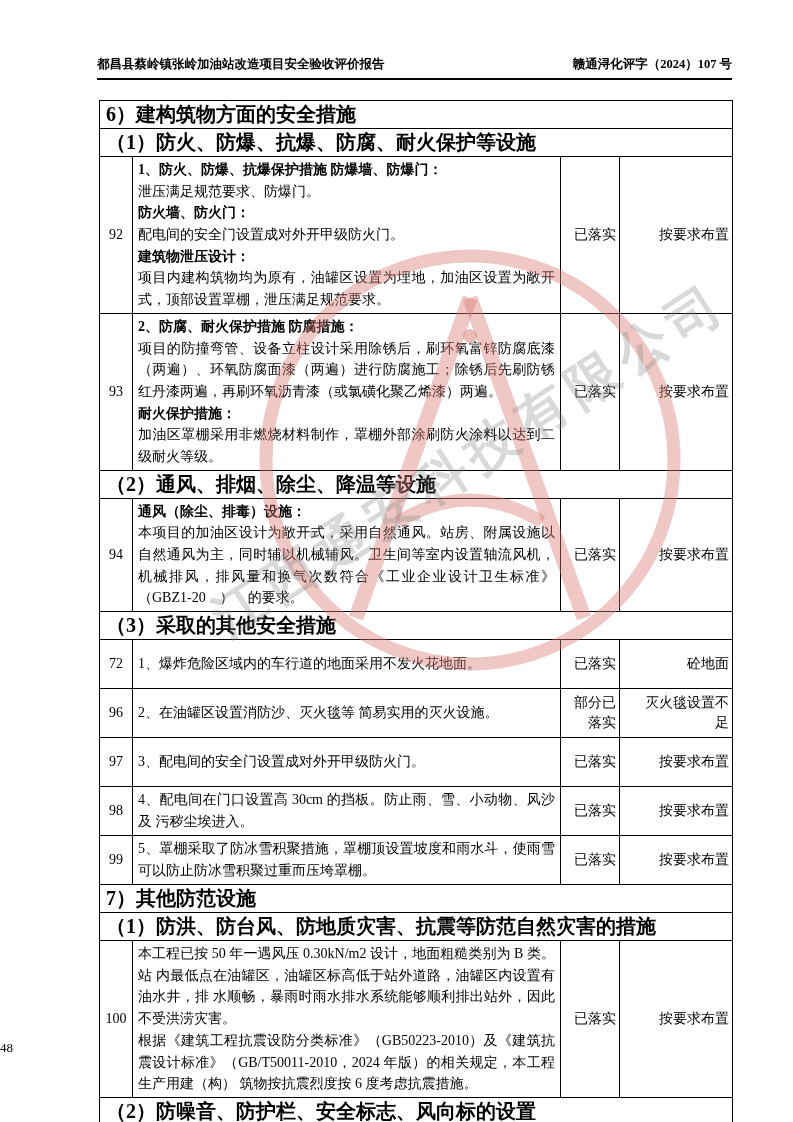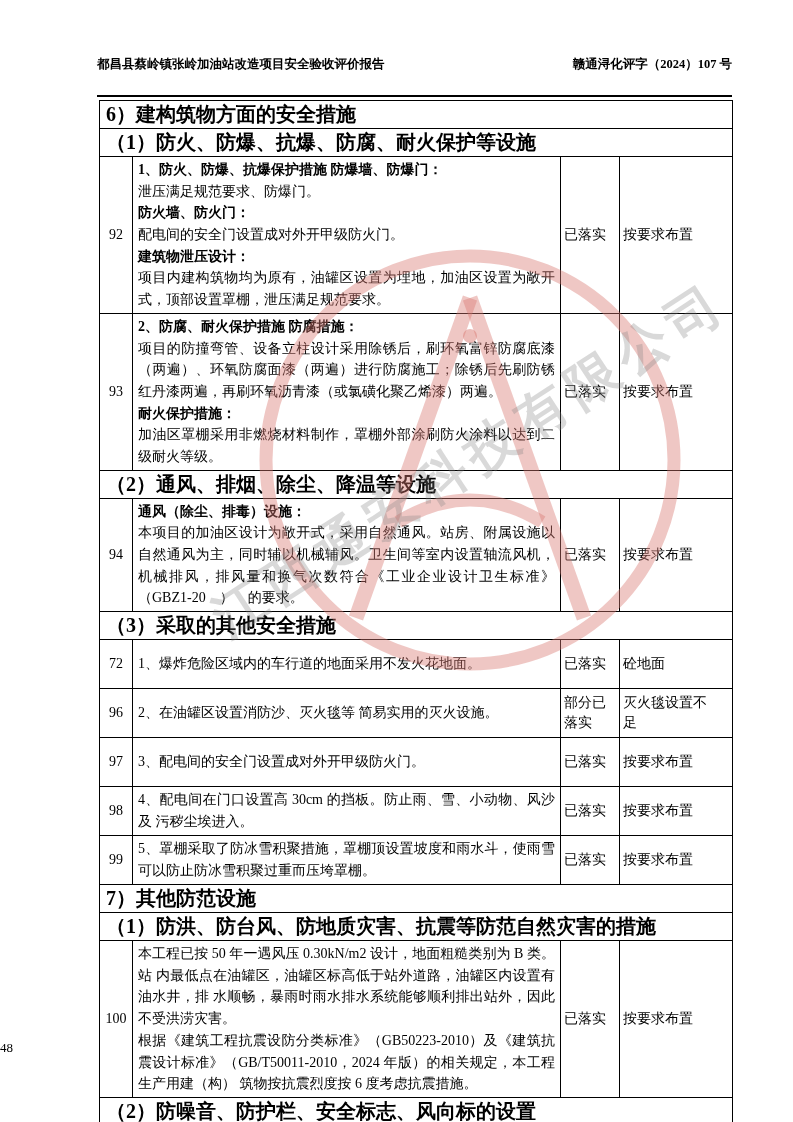--- a/index.html
+++ b/index.html
@@ -5,34 +5,34 @@
   html,body{margin:0;padding:0;background:#888;}
   .page{
     position:relative;width:793px;height:1122px;background:#fff;overflow:hidden;
     font-family:"Liberation Serif","DejaVu Serif",serif;color:#000;margin:0 auto;
   }
   
   .header{
     position:absolute;left:97px;right:61px;top:56px;
     display:flex;justify-content:space-between;align-items:flex-end;
     font-size:12.5px;font-weight:bold;
-    border-bottom:2px solid #000;padding-bottom:22px;
+    border-bottom:2px solid #000;padding-bottom:5px;
   }
   
   .main{
     position:absolute;left:99px;top:100px;width:633px;
     border-collapse:collapse;table-layout:fixed;font-size:14px;z-index:1;
   }
   .main td{border:1px solid #000;padding:2px 5px;vertical-align:middle;}
   col.c-num{width:33px;} col.c-content{width:428px;} col.c-status{width:59px;} col.c-remark{width:113px;}
   .sec-row td{font-weight:bold;font-size:20px;padding:0 6px;}
   td.num{text-align:center;padding:16px 1px;}
   .line{line-height:1.55;text-align:justify;}
   .line.bold{font-weight:bold;}
-  td.status,td.remark{text-align:left;white-space:pre-line;line-height:1.45;padding:2px 3px;}
+  td.status,td.remark{text-align:right;white-space:pre-line;line-height:1.45;padding:2px 3px;}
   
   .footer{position:absolute;left:0;right:0;top:1040px;text-align:left;font-size:13px;}
   
   .watermark{position:absolute;inset:0;pointer-events:none;z-index:3;}
   .wm-seal{position:absolute;left:250px;top:240px;width:440px;height:440px;}
   .wm-diagonal{
     position:absolute;left:150px;top:425px;width:640px;text-align:center;
     transform:rotate(-33deg);transform-origin:center;
     font-size:52px;letter-spacing:8px;font-weight:bold;
     color:rgba(128,128,128,0.30);white-space:nowrap;

